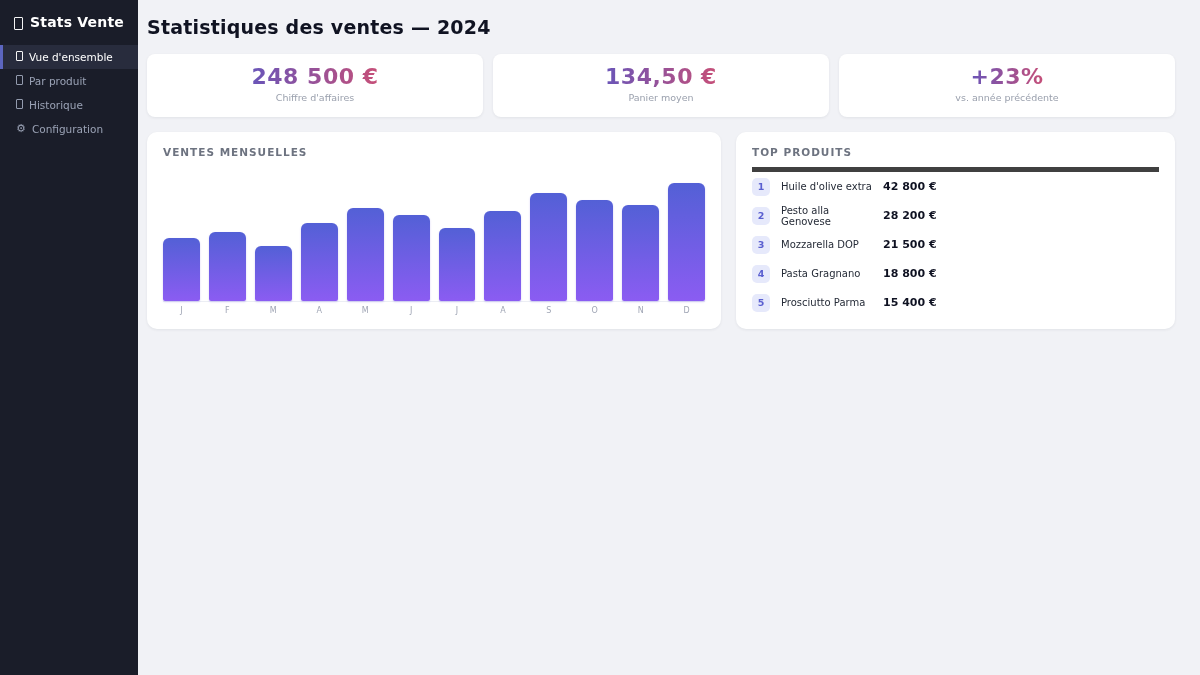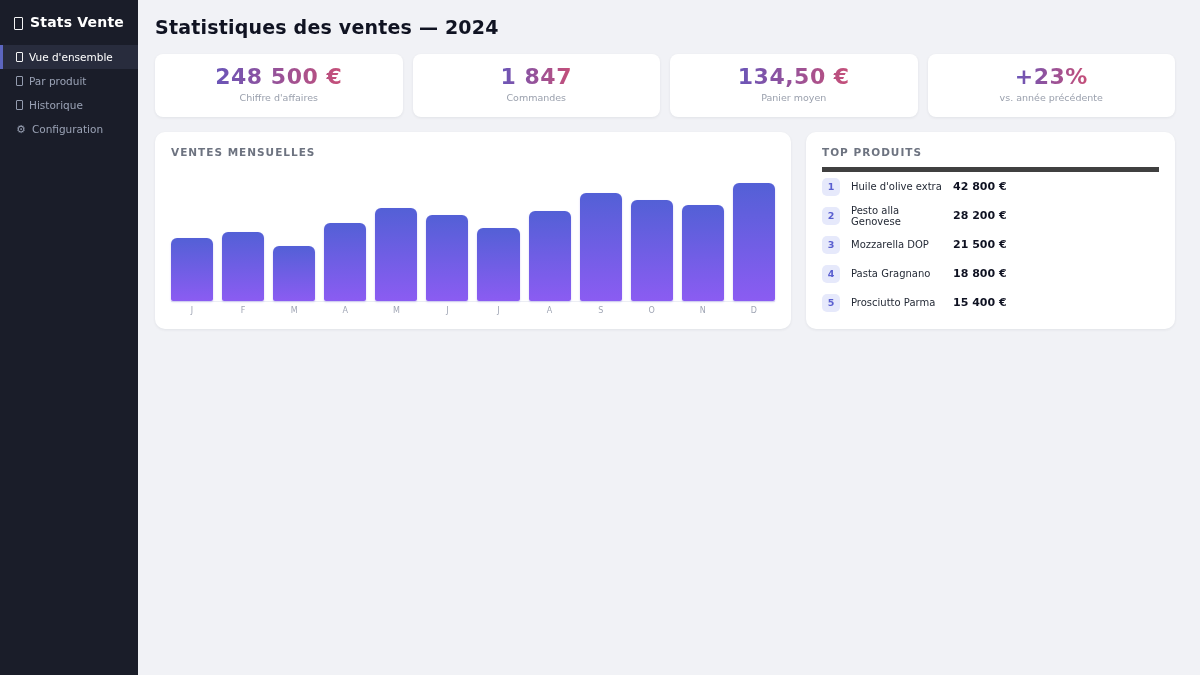--- a/index.html
+++ b/index.html
@@ -27,39 +27,39 @@
     width:138px;flex:none;height:675px;
     background:var(--sidebar-bg);
     color:#fff;
   }
   .sb-title{
     display:flex;align-items:flex-end;gap:7px;
     padding:14px 14px 15px 14px;
     font-size:14px;font-weight:700;letter-spacing:.2px;white-space:nowrap;
   }
   .sb-item{
-    display:flex;align-items:center;gap:6px;
+    display:flex;align-items:flex-start;gap:6px;
     padding:6px 10px 6px 13px;
     font-size:10.5px;color:#9aa2b5;cursor:pointer;white-space:nowrap;
     border-left:3px solid transparent;
   }
   .sb-item.active{
     background:var(--sidebar-active-bg);
     color:#fff;
     border-left:3px solid var(--accent-indigo);
   }
   
   .tofu{
     display:inline-block;width:7px;height:10px;
     border:1px solid currentColor;border-radius:1px;flex:none;opacity:.95;
   }
   .tofu-lg{width:9px;height:13px;}
   .gear{font-size:11px;line-height:1;flex:none;}
   
-  .main{flex:1;padding:12px 25px 0 17px;}
+  .main{flex:1;padding:12px 25px 0 9px;}
   .page-title{
     font-size:19px;font-weight:700;color:var(--heading);
     margin:4px 0 16px 0;letter-spacing:.2px;
   }
   .kpis{display:flex;gap:10px;margin-bottom:15px;}
   .kpi{
     flex:1;background:var(--card-bg);border-radius:8px;
     height:63px;text-align:center;padding-top:11px;
     box-shadow:0 1px 3px rgba(15,23,42,.07);
   }
@@ -75,21 +75,21 @@
   .card{
     background:var(--card-bg);border-radius:10px;
     box-shadow:0 1px 3px rgba(15,23,42,.07);
     padding:14px 16px;
   }
   .card-title{
     font-size:10.5px;font-weight:700;letter-spacing:1px;
     color:#6d7380;text-transform:uppercase;
   }
   
-  .chart-card{width:636px;flex:none;display:flex;flex-direction:column;}
+  .chart-card{width:574px;flex:none;display:flex;flex-direction:column;}
   .bars{
     display:flex;align-items:flex-end;gap:9px;
     height:120px;margin-top:25px;
     border-bottom:1px solid #eceef4;
   }
   .bar{
     flex:1;border-radius:6px 6px 2px 2px;
     background:linear-gradient(180deg,var(--bar-gradient-top),var(--bar-gradient-bottom));
     box-shadow:0 1px 2px rgba(90,70,220,.25);
   }
@@ -137,24 +137,20 @@
   </nav>
 </aside>
 
 <main class="main">
   <h1 class="page-title">Statistiques des ventes — 2024</h1>
 
   <section class="kpis">
     <div class="kpi">
       <div class="kpi-value">248 500 €</div>
       <div class="kpi-label">Chiffre d'affaires</div>
-    </div>
-    <div class="kpi">
-      <div class="kpi-value">1 847</div>
-      <div class="kpi-label">Commandes</div>
     </div>
     <div class="kpi">
       <div class="kpi-value">134,50 €</div>
       <div class="kpi-label">Panier moyen</div>
     </div>
     <div class="kpi">
       <div class="kpi-value">+23%</div>
       <div class="kpi-label">vs. année précédente</div>
     </div>
   </section>

